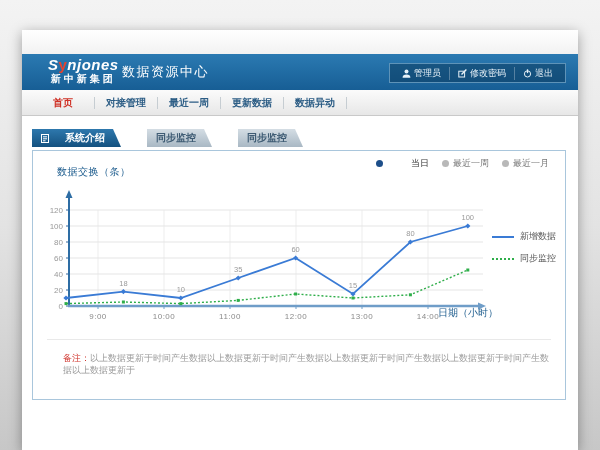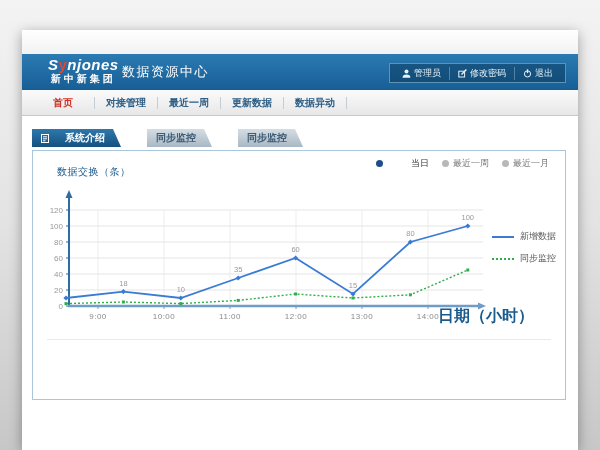--- a/index.html
+++ b/index.html
@@ -55,21 +55,21 @@
   .panel {
     position:absolute; top:34px; left:10px; width:534px; height:250px;
     border:1px solid #a9c6dc; background:#fff; box-sizing:border-box;
   }
   .radios { position:absolute; top:6px; right:16px; display:flex; gap:13px; align-items:center; }
   .radio { display:flex; align-items:center; gap:4px; font-size:9px; color:#777; cursor:pointer; }
   .radio .rsel { color:#333;margin-left:24px; }
   .dot { width:7px; height:7px; border-radius:50%; background:#b8b8b8; }
   .dot.sel { background:#1d4e89; }
   .ylabel { position:absolute; left:24px; top:14px; font-size:10px; font-weight:normal; color:#1a5a8c; letter-spacing:.5px; }
-  .xlabel { position:absolute; left:405px; top:155px; font-size:16px; font-weight:bold; color:#1a5a8c; }
+  .xlabel { position:absolute; left:405px; top:155px; font-size:10px; font-weight:normal; color:#1a5a8c; }
   svg.chart { position:absolute; left:0; top:28px; pointer-events:none; font-family:inherit; }
   .legend { position:absolute; left:459px; top:79px; display:flex; flex-direction:column; gap:9px; }
   .legend-item { display:flex; align-items:center; gap:6px; font-size:9px; color:#555; white-space:nowrap; }
   .swatch { display:inline-block; width:22px; height:0; }
   .sep-line { position:absolute; left:14px; right:14px; top:188px; border-top:1px solid #e9e9e9; }
   .note { position:absolute; left:30px; top:202px; right:10px; font-size:9px; color:#9b9b9b; line-height:1.3; }
   .note-label { color:#d0342c; }
 </style>
 </head>
 <body>
@@ -239,16 +239,19 @@
             <div class="legend-item">
               <span class="swatch" style="border-top: 2px solid rgb(58, 123, 213);"></span>
               <span>新增数据</span>
             </div>
             <div class="legend-item">
               <span class="swatch" style="border-top: 2px dotted rgb(47, 174, 74);"></span>
               <span>同步监控</span>
             </div>
           </div>
         <div class="sep-line"></div>
+        <div class="note">
+          <span class="note-label">备注：</span><span>以上数据更新于时间产生数据以上数据更新于时间产生数据以上数据更新于时间产生数据以上数据更新于时间产生数据以上数据更新于</span>
+        </div>
       </div>
     </div>
   </div>
 </div>
 
 </body></html>

